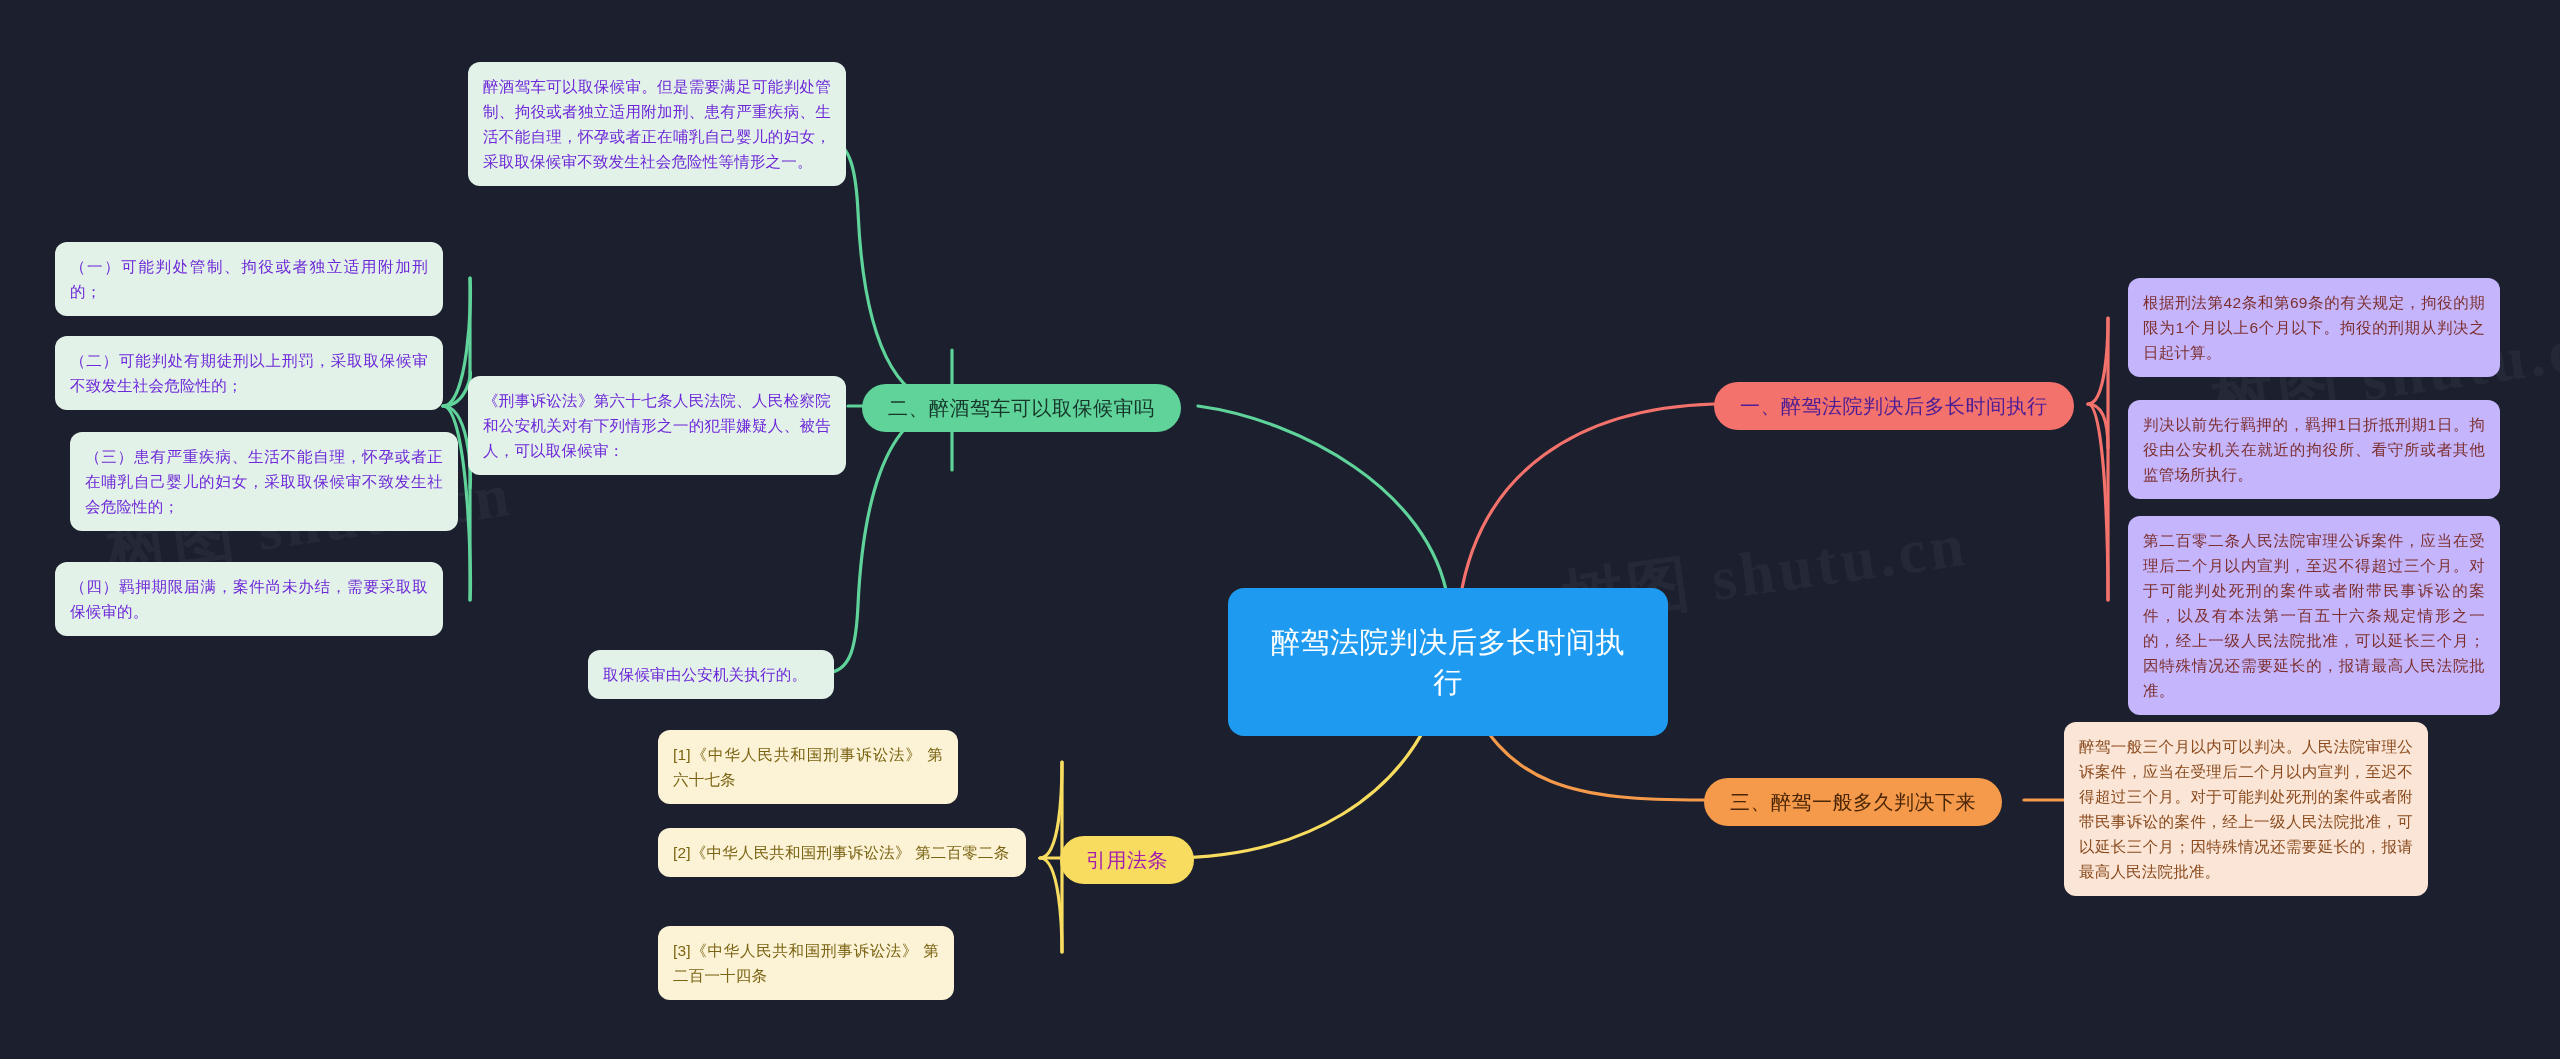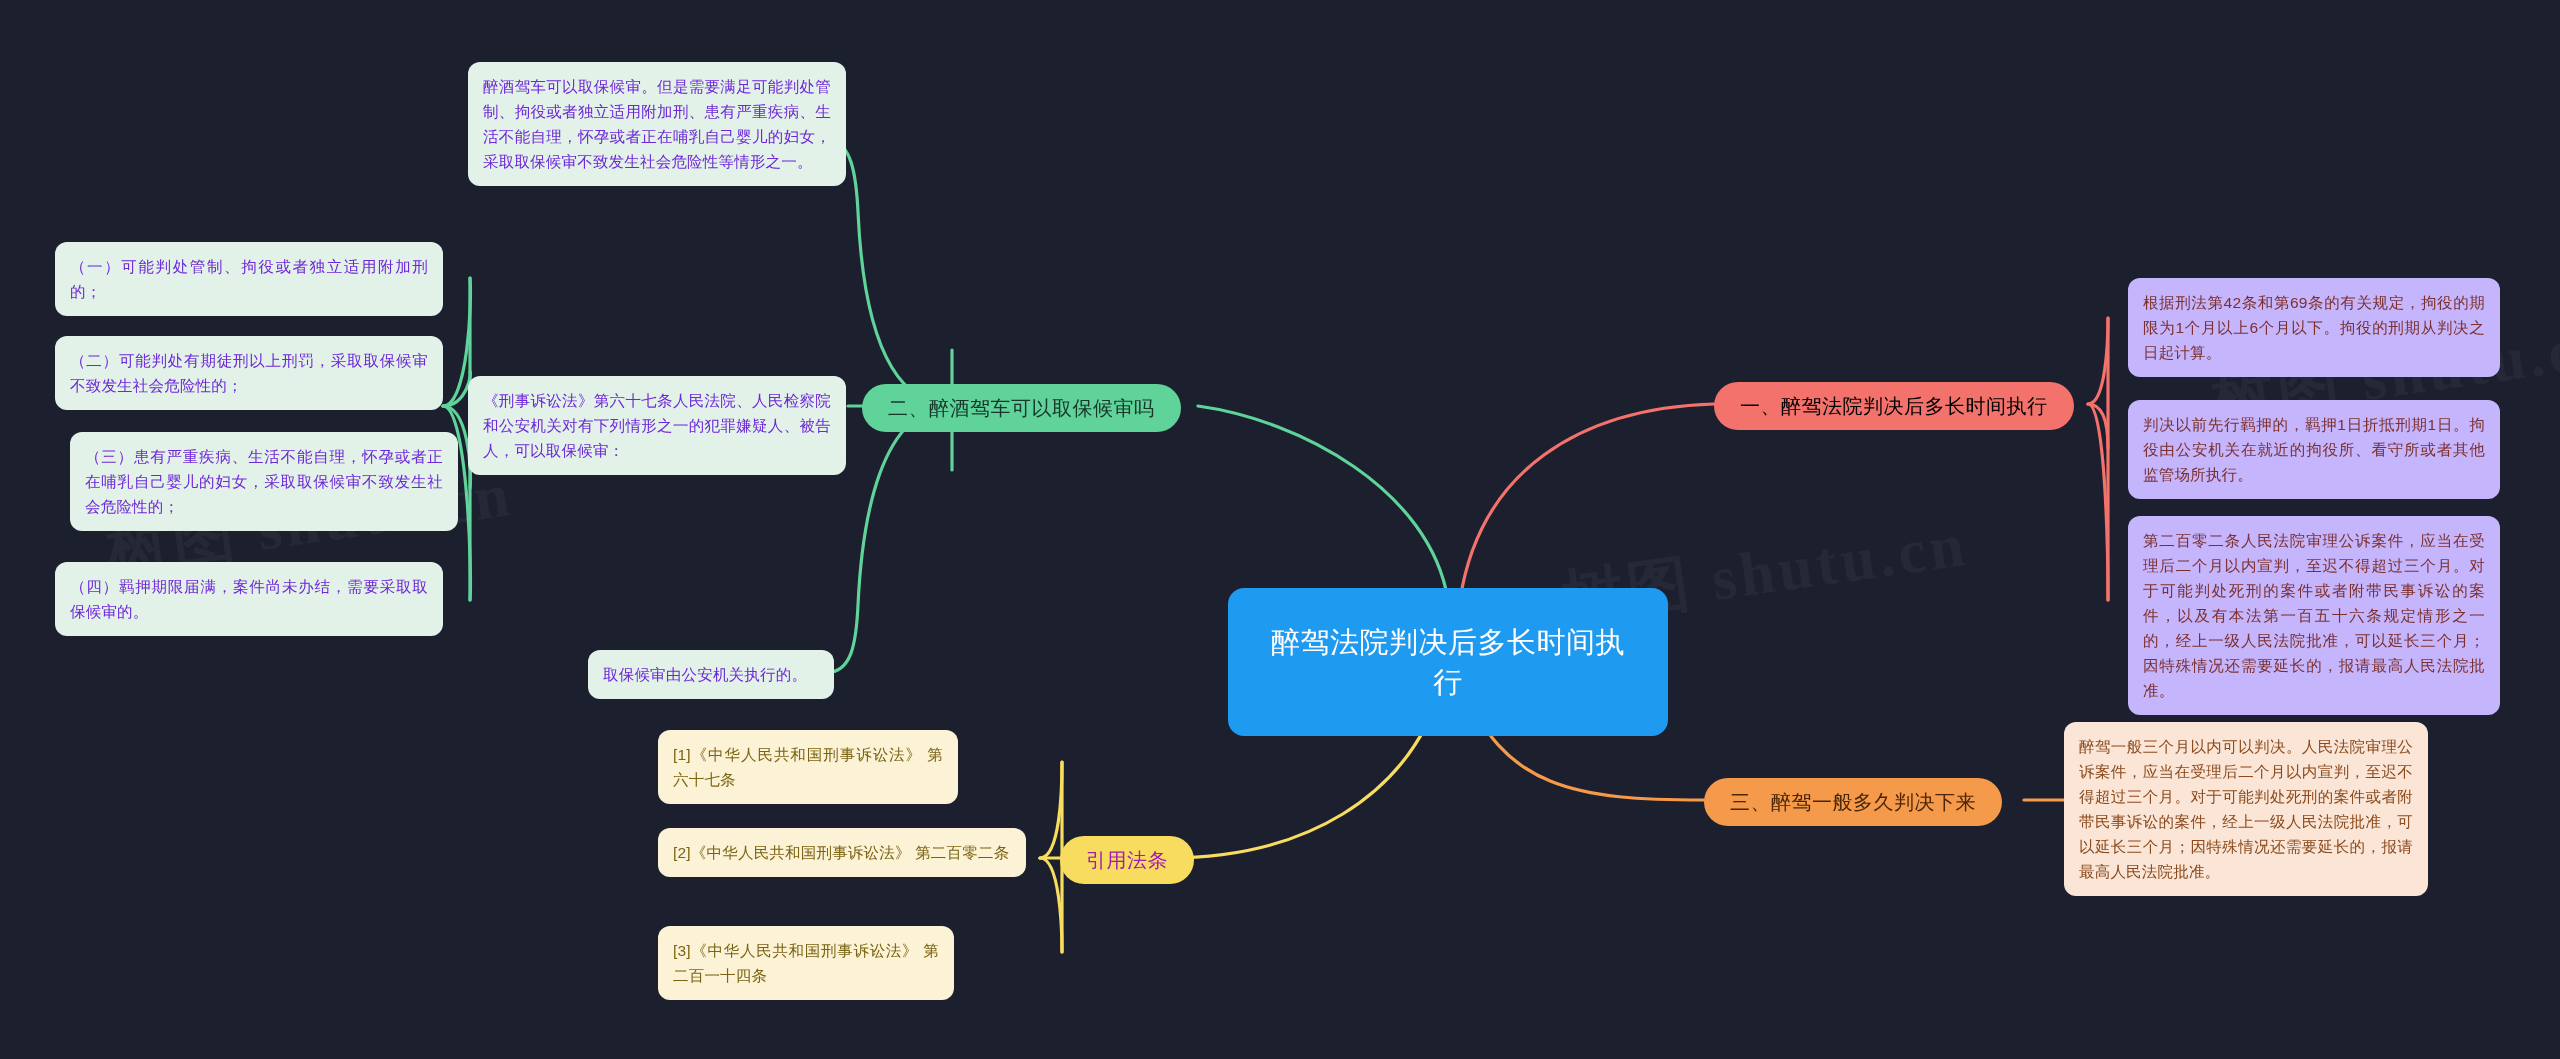--- a/index.html
+++ b/index.html
@@ -48,21 +48,21 @@
   .pill {
     border-radius: 999px;
     font-size: 20px;
     line-height: 28px;
     padding: 10px 26px;
     white-space: nowrap;
     text-align: center;
     letter-spacing: 0.5px;
   }
   .pill.green  { background: #5fd39a; color: #16372a; }
-  .pill.red    { background: #f4726c; color: #000000; }
+  .pill.red    { background: #f4726c; color: #4c1d95; }
   .pill.orange { background: #f59a4b; color: #4a2606; }
   .pill.yellow { background: #f8dc5f; color: #a21caf; }
 
   
   .card {
     border-radius: 12px;
     font-size: 15.5px;
     line-height: 25px;
     padding: 12px 15px;
     letter-spacing: 0.2px;

